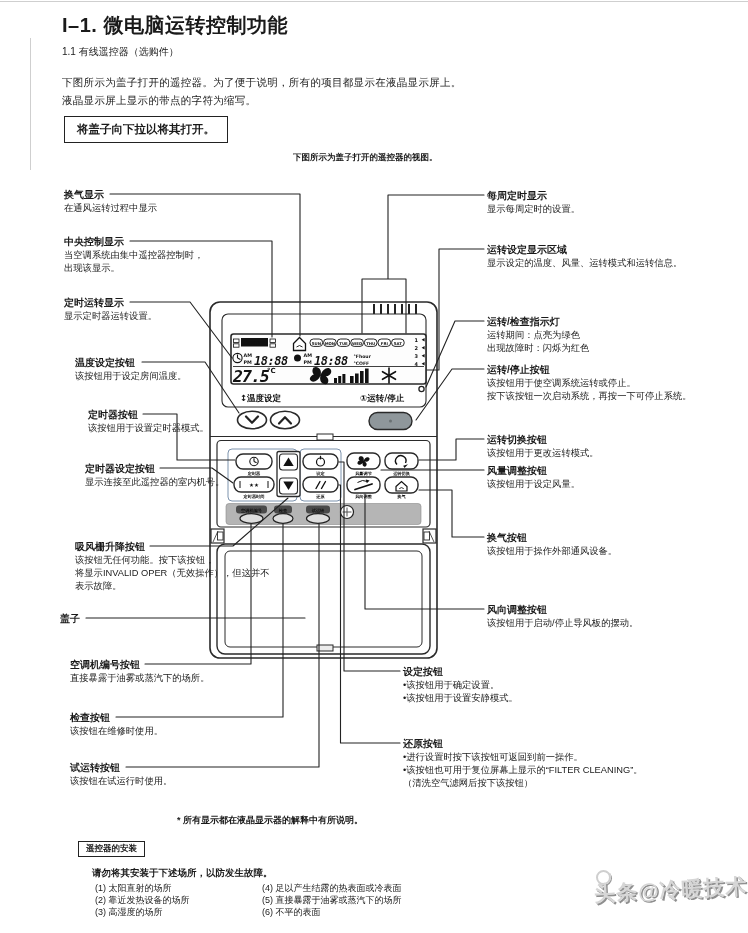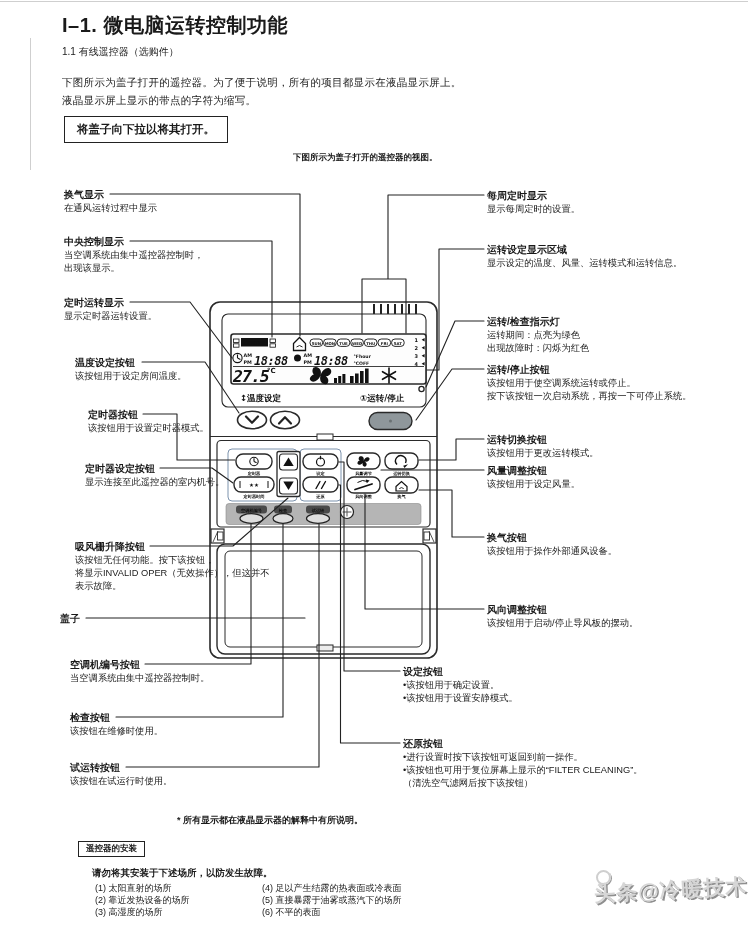--- a/index.html
+++ b/index.html
@@ -325,21 +325,21 @@
     <div class="co-t">吸风栅升降按钮</div>
     <div class="co-l">该按钮无任何功能。按下该按钮，</div>
     <div class="co-l">将显示INVALID OPER（无效操作），但这并不</div>
     <div class="co-l">表示故障。</div>
   </div>
   <div class="co" style="left:60px;top:612px">
     <div class="co-t">盖子</div>
   </div>
   <div class="co" style="left:70px;top:658px">
     <div class="co-t">空调机编号按钮</div>
-    <div class="co-l">当空调系统由集中遥控器控制时。</div>
+    <div class="co-l">直接暴露于油雾或蒸汽下的场所。</div>
   </div>
   <div class="co" style="left:70px;top:711px">
     <div class="co-t">检查按钮</div>
     <div class="co-l">该按钮在维修时使用。</div>
   </div>
   <div class="co" style="left:70px;top:761px">
     <div class="co-t">试运转按钮</div>
     <div class="co-l">该按钮在试运行时使用。</div>
   </div>
 

